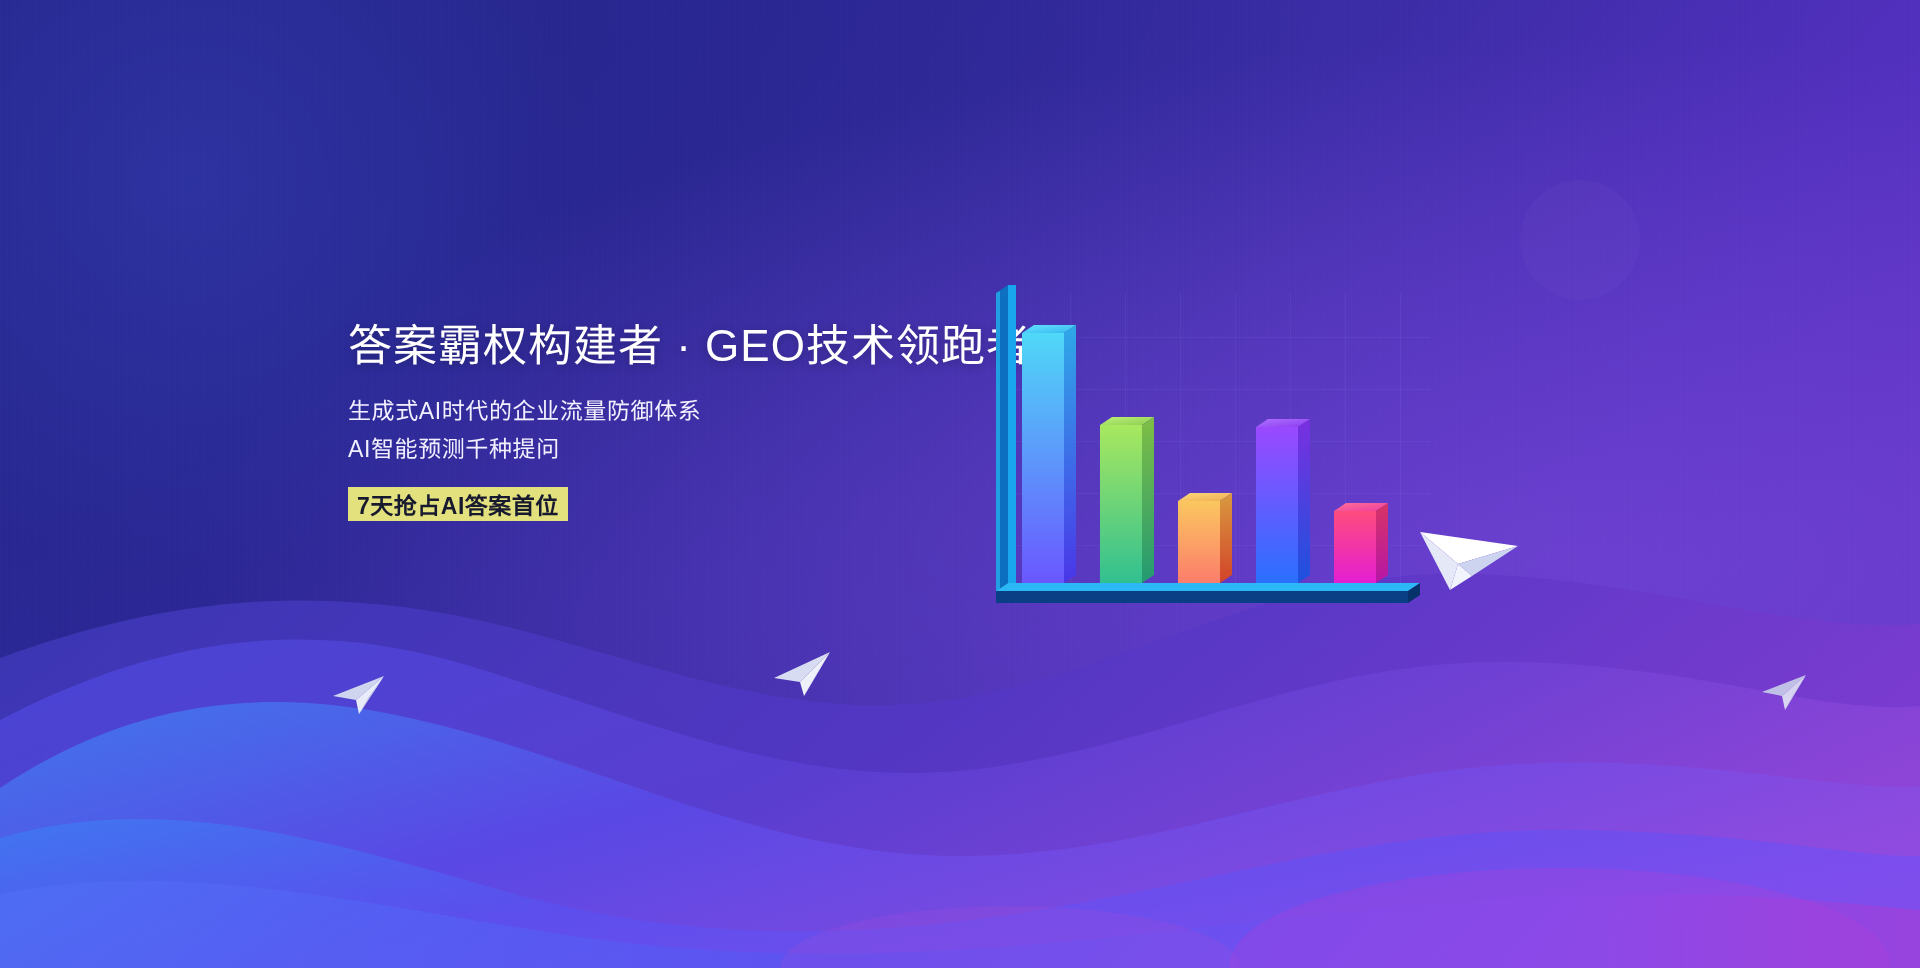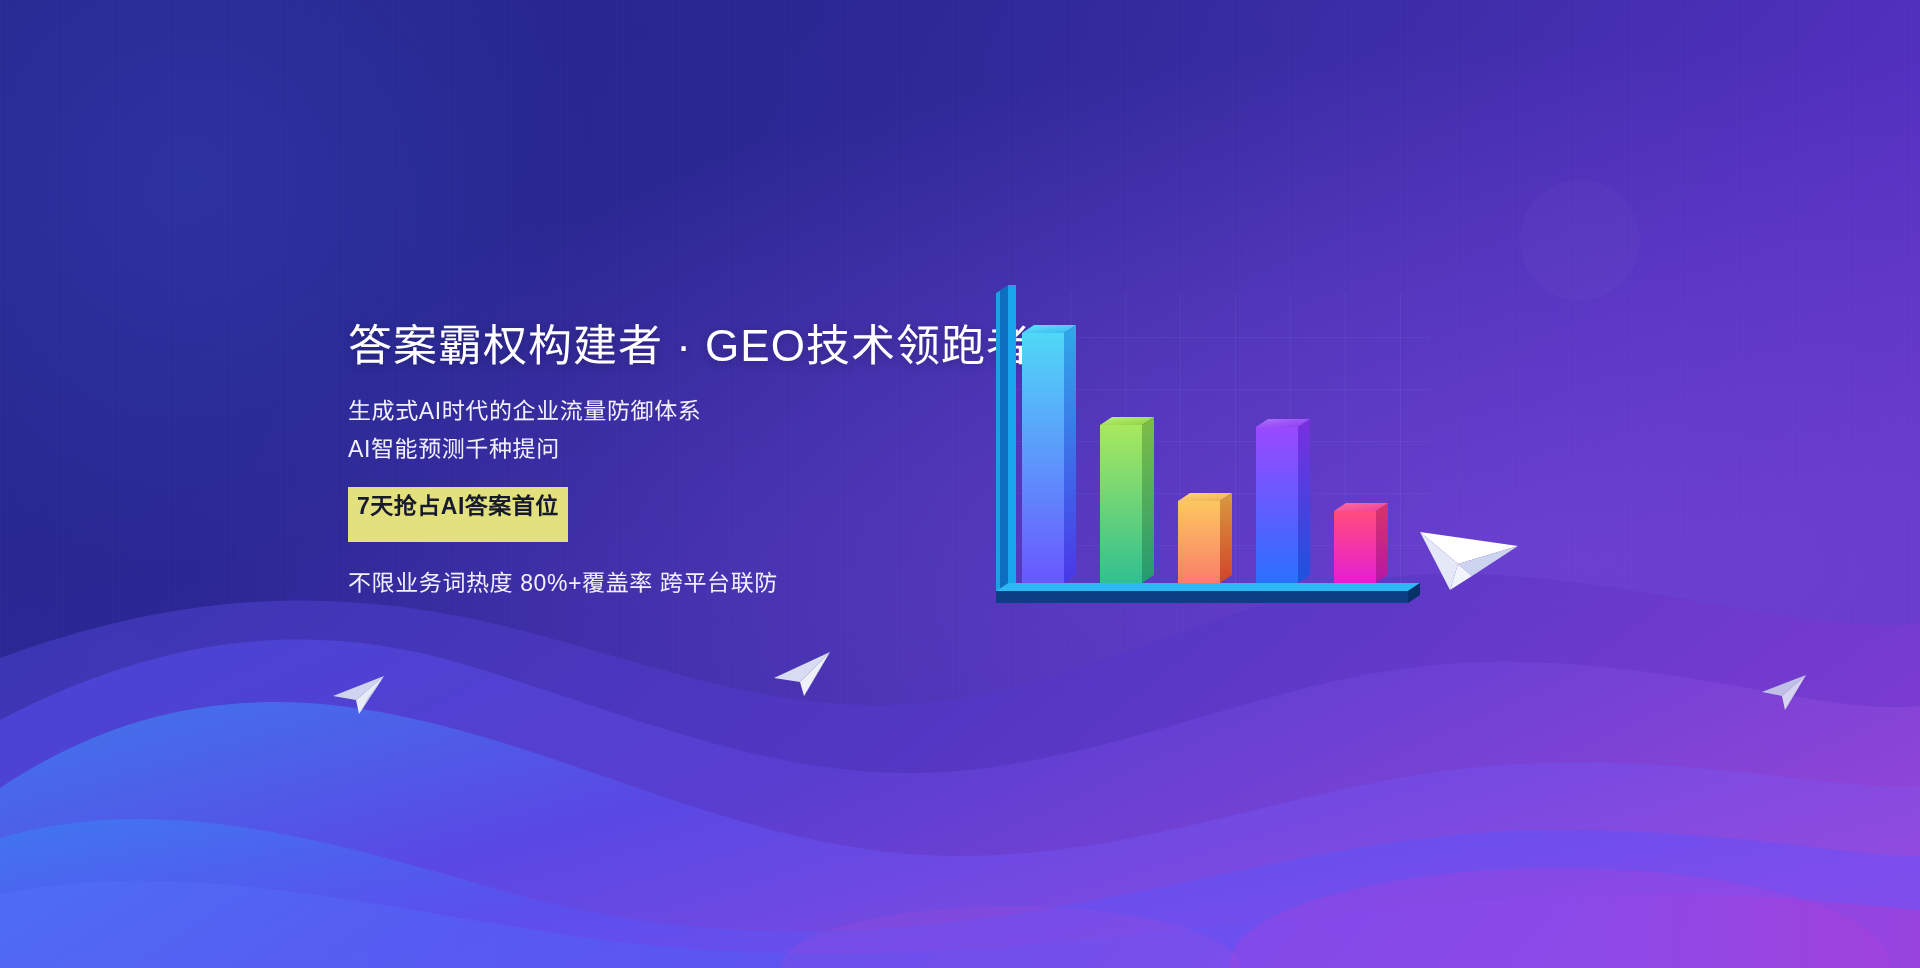--- a/index.html
+++ b/index.html
@@ -65,21 +65,21 @@
   }
   .subline{
     color:#f2f0ff;font-size:23px;line-height:30px;font-weight:400;
     letter-spacing:.6px;white-space:nowrap;margin-top:22px;
   }
   .subline.s2{margin-top:8px;}
   .highlight-row{margin-top:23px;}
   .highlight{
     display:inline-block;background:#e3e07e;color:#171a2e;
     font-size:23px;line-height:30px;font-weight:700;letter-spacing:.5px;
-    padding:4px 9px 21px 9px;white-space:nowrap;
+    padding:4px 9px 0 9px;white-space:nowrap;
   }
   .subline.s4{margin-top:26px;}
 
   
   #chart{position:absolute;left:960px;top:285px;width:500px;height:390px;}
   #chart svg{display:block;width:500px;height:390px;overflow:visible;}
 
   
   .plane{position:absolute;pointer-events:none;}
   .plane svg{display:block;}
@@ -161,21 +161,20 @@
     <div class="headline">答案霸权构建者 · GEO技术领跑者</div>
 
     <div class="subline s1">生成式AI时代的企业流量防御体系</div>
 
     <div class="subline s2">AI智能预测千种提问</div>
 
     <div class="highlight-row">
       <span class="highlight">7天抢占AI答案首位</span>
     </div>
 
-    <div class="subline s4">不限业务词热度 80%+覆盖率 跨平台联防</div>
   </div>
 
   <div id="chart">
     <svg viewBox="0 0 500 390">
       <defs>
 
         <pattern id="grid" width="55" height="52" patternUnits="userSpaceOnUse">
           <path d="M55 0 L0 0 0 52" fill="none" stroke="rgba(150,160,255,0.20)" stroke-width="1"></path>
         </pattern>
 

